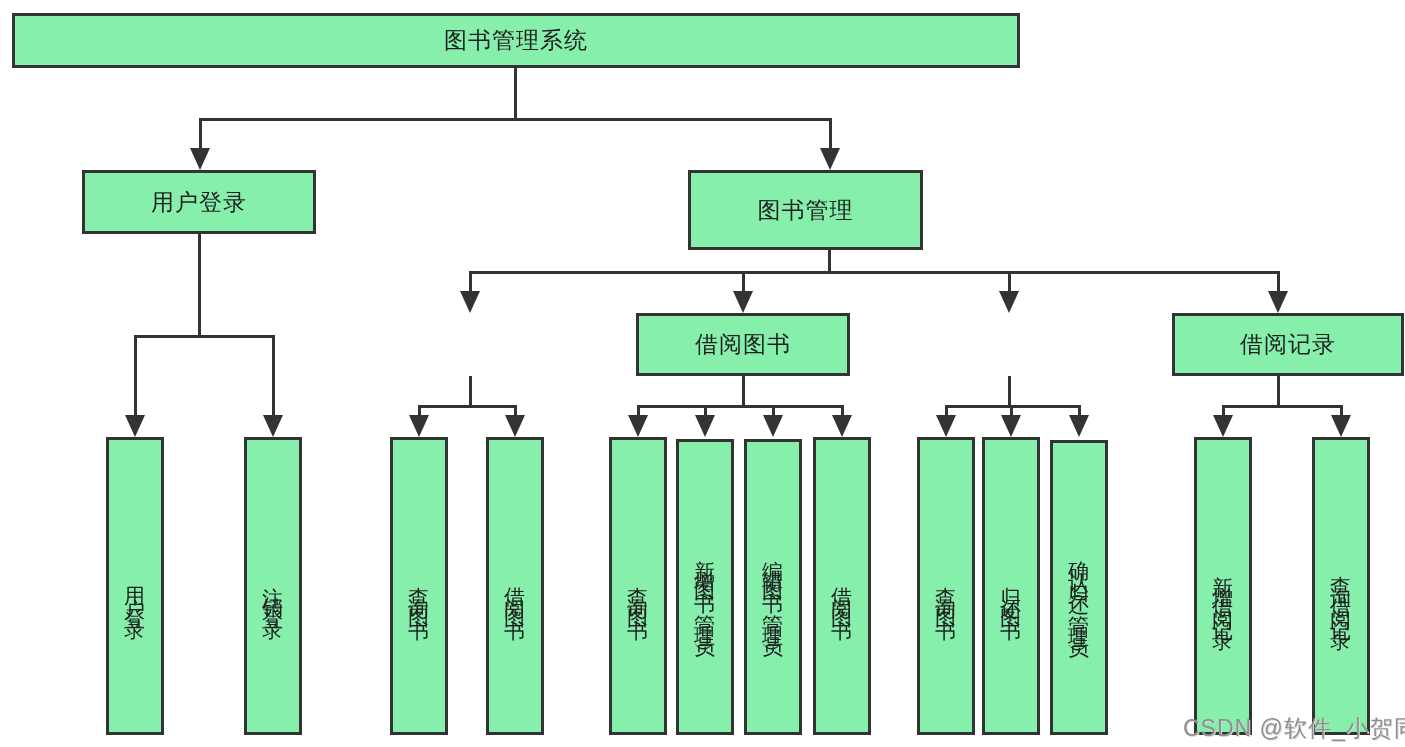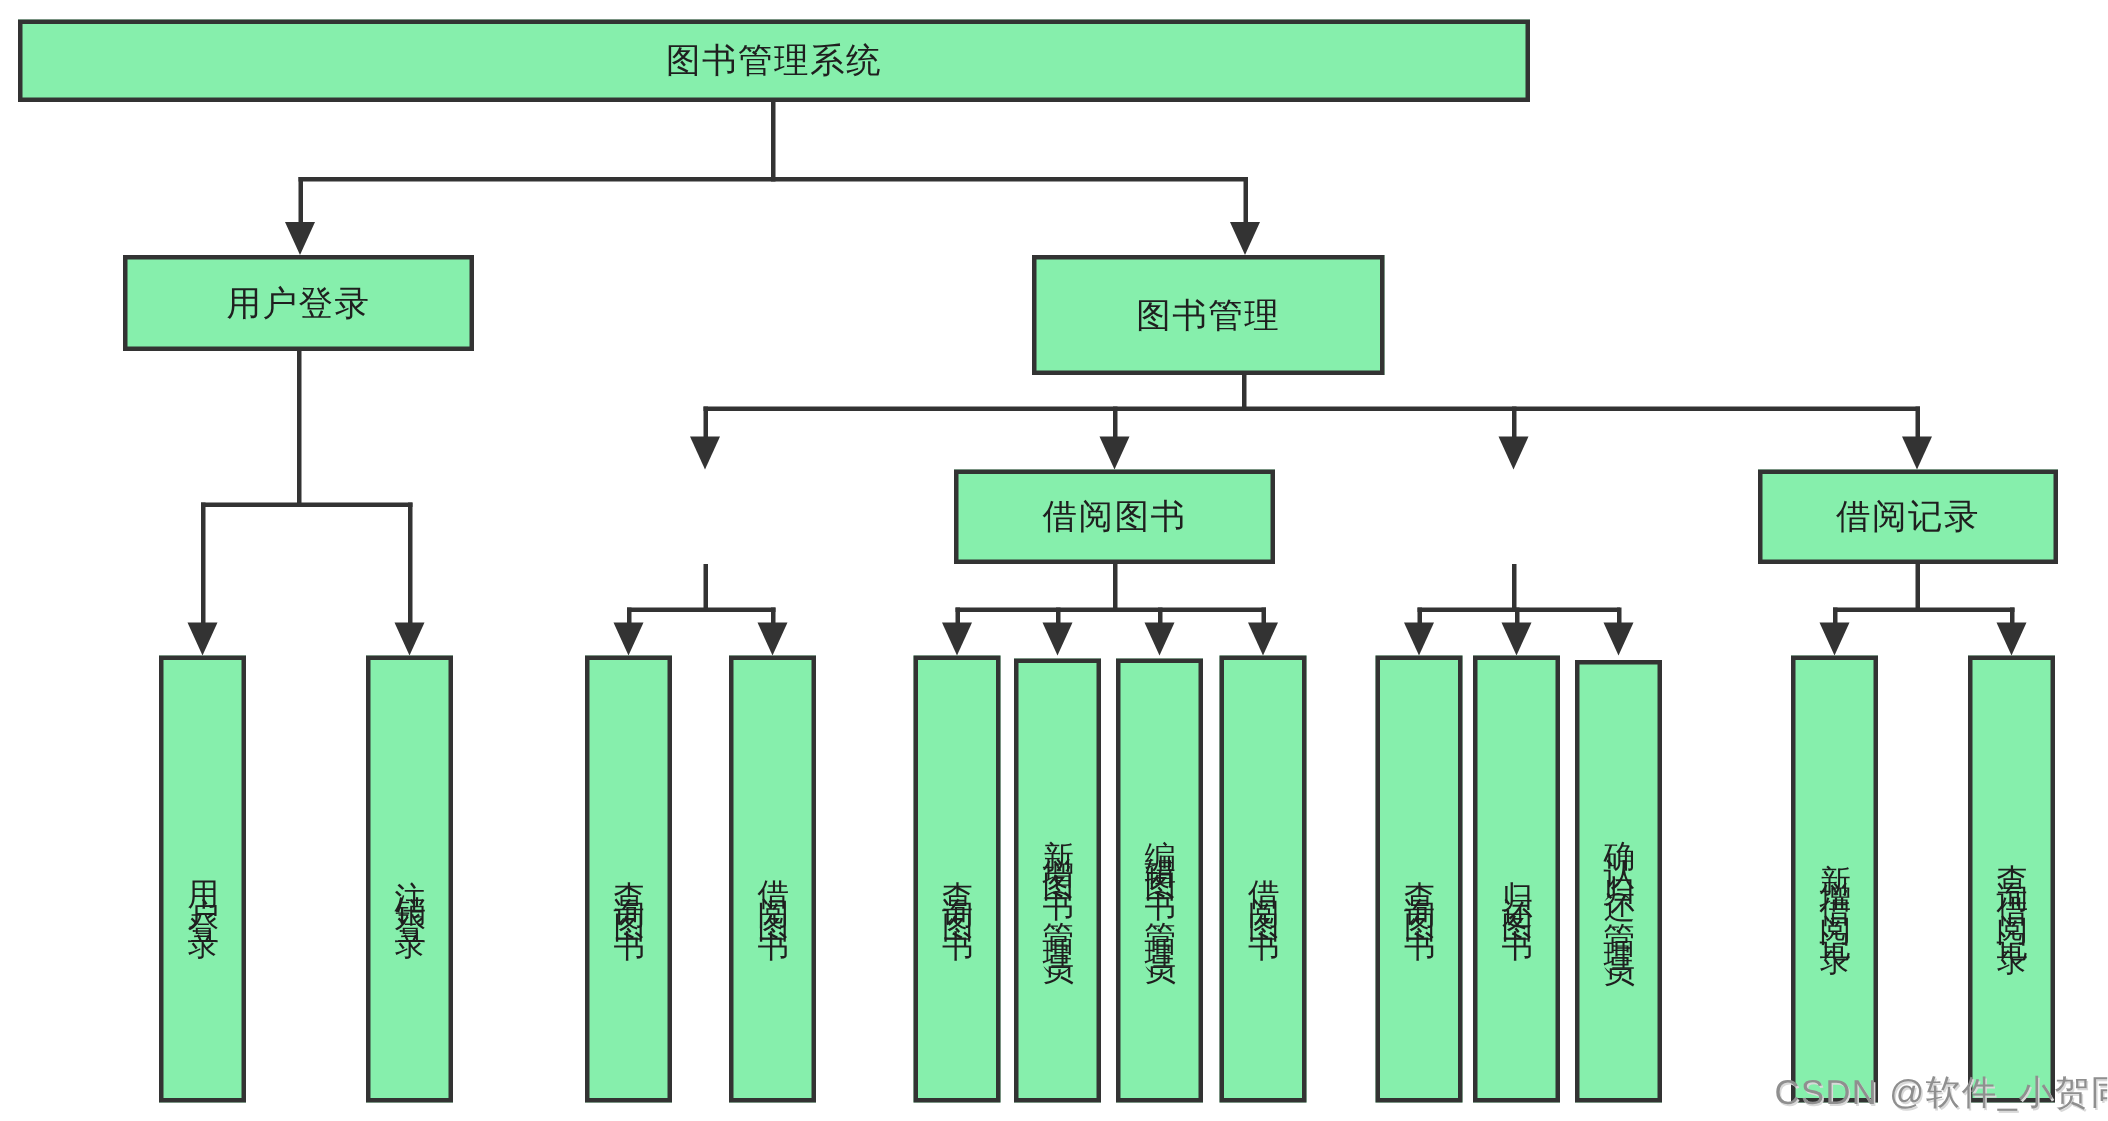--- a/index.html
+++ b/index.html
@@ -64,21 +64,21 @@
   <div class="box" style="left:82px;top:170px;width:234px;height:64px;">
     <span>用户登录</span>
   </div>
   <div class="box" style="left:688px;top:170px;width:235px;height:80px;">
     <span>图书管理</span>
   </div>
 
   <div class="box" style="left:636px;top:313px;width:214px;height:63px;">
     <span>借阅图书</span>
   </div>
-  <div class="box" style="left:1172px;top:313px;width:200px;height:63px;font-family:Liberation Mono, monospace;">
+  <div class="box" style="left:1172px;top:313px;width:232px;height:63px;font-family:Liberation Mono, monospace;">
     <span>借阅记录</span>
   </div>
 
   <div class="box" style="left:106px;top:437px;width:58px;height:298px;">
     <span class="vtext">用户登录</span>
   </div>
   <div class="box" style="left:244px;top:437px;width:58px;height:298px;">
     <span class="vtext">注销登录</span>
   </div>
 

